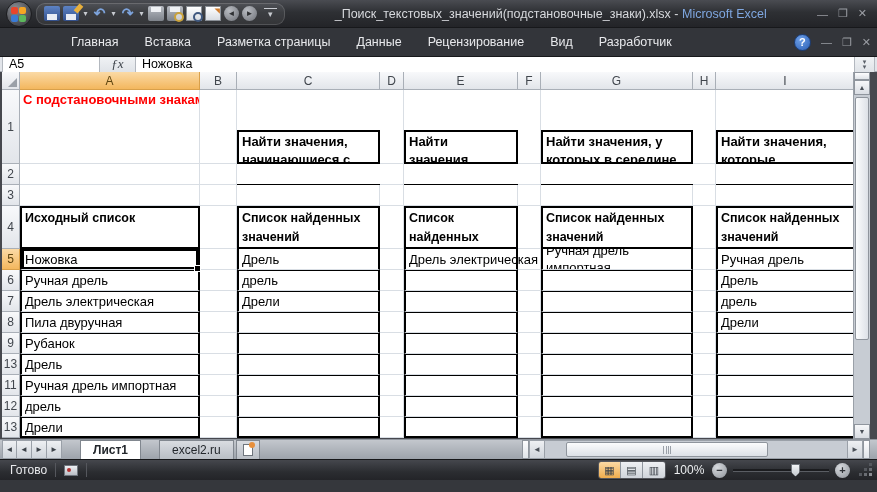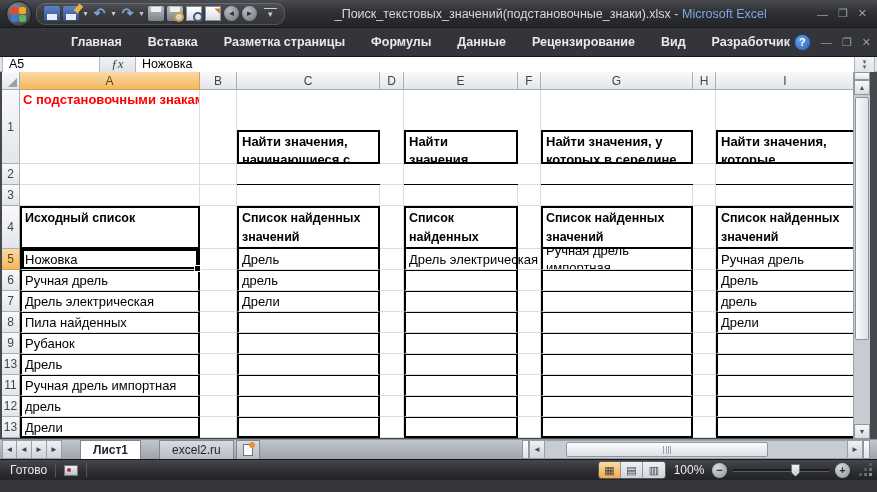--- a/index.html
+++ b/index.html
@@ -39,21 +39,21 @@
     color:#2e3033;font-size:8px;display:flex;align-items:center;justify-content:center;}
   .qatmore{color:#c8cbd1;font-size:9px;padding:0 4px;border-top:1px solid #c8cbd1;margin-left:4px;line-height:10px;}
   .title-text{flex:1;text-align:center;font-size:12.5px;color:#d7d9dd;white-space:nowrap;overflow:hidden;}
   .title-text .app{color:#7fa7e0;}
   .winbtns{display:flex;gap:10px;margin-right:6px;color:#9b9ea4;font-size:11px;align-items:center;}
   .winbtns span{cursor:default;}
   
   .ribbonbar{height:29px;background:#33353a;display:flex;align-items:center;
     padding-left:58px;color:#e8e9ec;font-size:12.5px;position:relative;
     border-bottom:1px solid #17181b;}
-  .rtab{padding:5px 13px;white-space:nowrap;font-weight:bold;}
+  .rtab{padding:5px 13px;white-space:nowrap;}
   .ribbon-right{position:absolute;right:6px;top:0;height:100%;display:flex;align-items:center;gap:10px;}
   .helpbtn{width:17px;height:17px;border-radius:50%;background:radial-gradient(circle at 35% 30%,#6ea0e8,#2b5fb4);
     color:#fff;font-size:11px;font-weight:bold;display:flex;align-items:center;justify-content:center;border:1px solid #1c3e78;}
   .ribbon-right .wb{color:#9b9ea4;font-size:11px;}
   
   .formulabar{height:15px;background:#e2e5ea;display:flex;align-items:center;
     border-bottom:1px solid #a9afb7;padding:2px;}
   .namebox{width:98px;height:21px;background:#fff;border:1px solid #b3b8bf;
     font-size:12.5px;display:flex;align-items:center;padding-left:6px;color:#000;}
   .fxzone{width:36px;height:21px;display:flex;align-items:center;justify-content:center;
@@ -176,21 +176,20 @@
       <span>❐</span>
       <span>✕</span>
     </div>
   </div>
 
   <div class="ribbonbar">
     <div style="display:flex">
         <div class="rtab">Главная</div>
         <div class="rtab">Вставка</div>
         <div class="rtab">Разметка страницы</div>
-        <div class="rtab">Формулы</div>
         <div class="rtab">Данные</div>
         <div class="rtab">Рецензирование</div>
         <div class="rtab">Вид</div>
         <div class="rtab">Разработчик</div>
       </div>
     <div class="ribbon-right">
       <span class="helpbtn">?</span>
       <span class="wb">—</span>
       <span class="wb">❐</span>
       <span class="wb">✕</span>
@@ -283,21 +282,21 @@
         <div class="cell b-l b-r b-it">Дрель электрическая</div>
         <div class="cell"></div>
         <div class="cell b-l b-r b-it">Дрели</div>
         <div class="cell"></div>
         <div class="cell b-l b-r b-it"></div>
         <div class="cell"></div>
         <div class="cell b-l b-r b-it"></div>
         <div class="cell"></div>
         <div class="cell b-l b-r b-it">дрель</div>
         <div class="hcell rowh">8</div>
-        <div class="cell b-l b-r b-it">Пила найденных</div>
+        <div class="cell b-l b-r b-it">Пила двуручная</div>
         <div class="cell"></div>
         <div class="cell b-l b-r b-it"></div>
         <div class="cell"></div>
         <div class="cell b-l b-r b-it"></div>
         <div class="cell"></div>
         <div class="cell b-l b-r b-it"></div>
         <div class="cell"></div>
         <div class="cell b-l b-r b-it">Дрели</div>
         <div class="hcell rowh">9</div>
         <div class="cell b-l b-r b-it">Рубанок</div>

